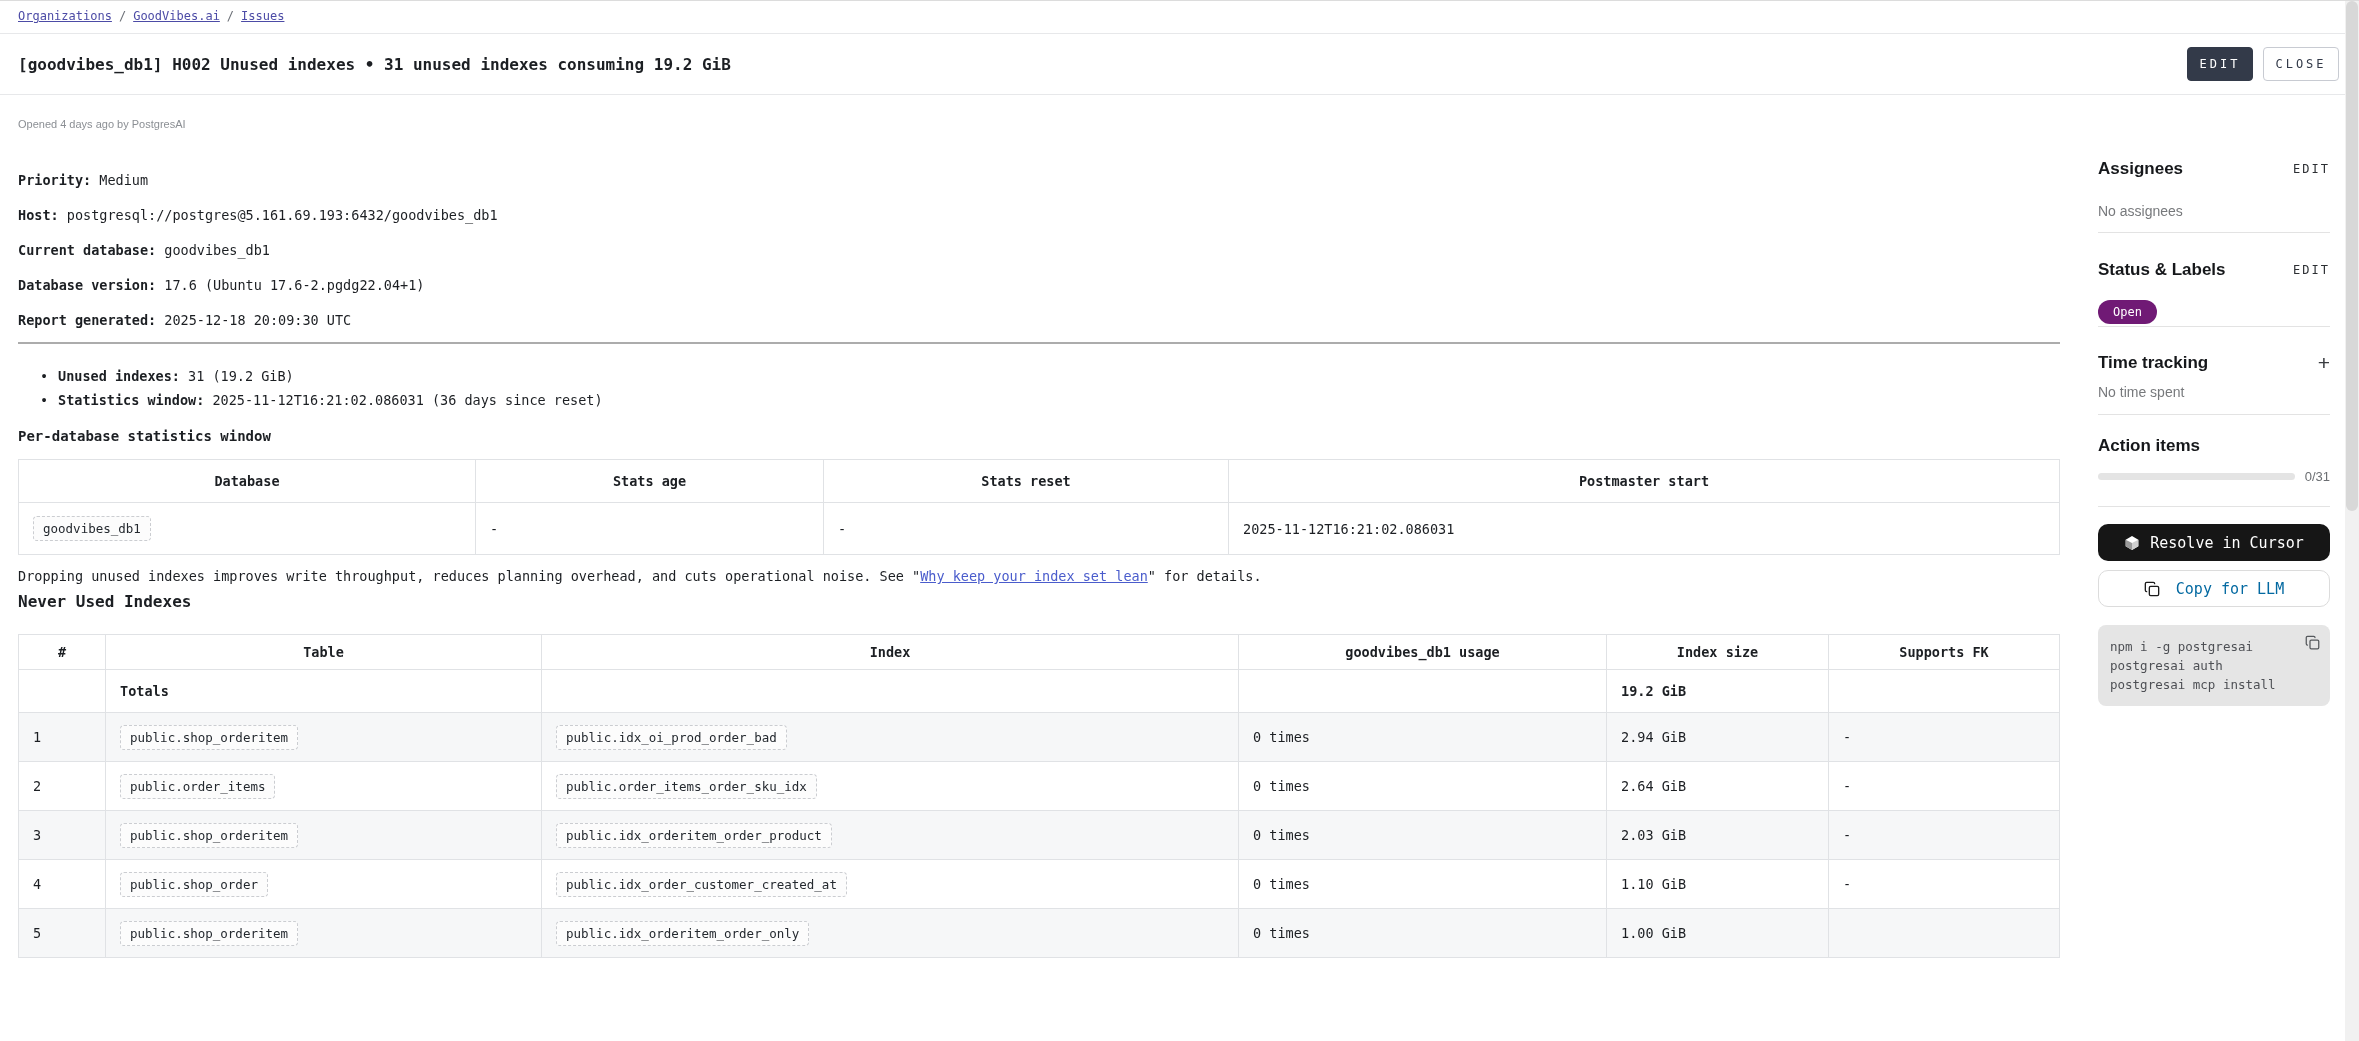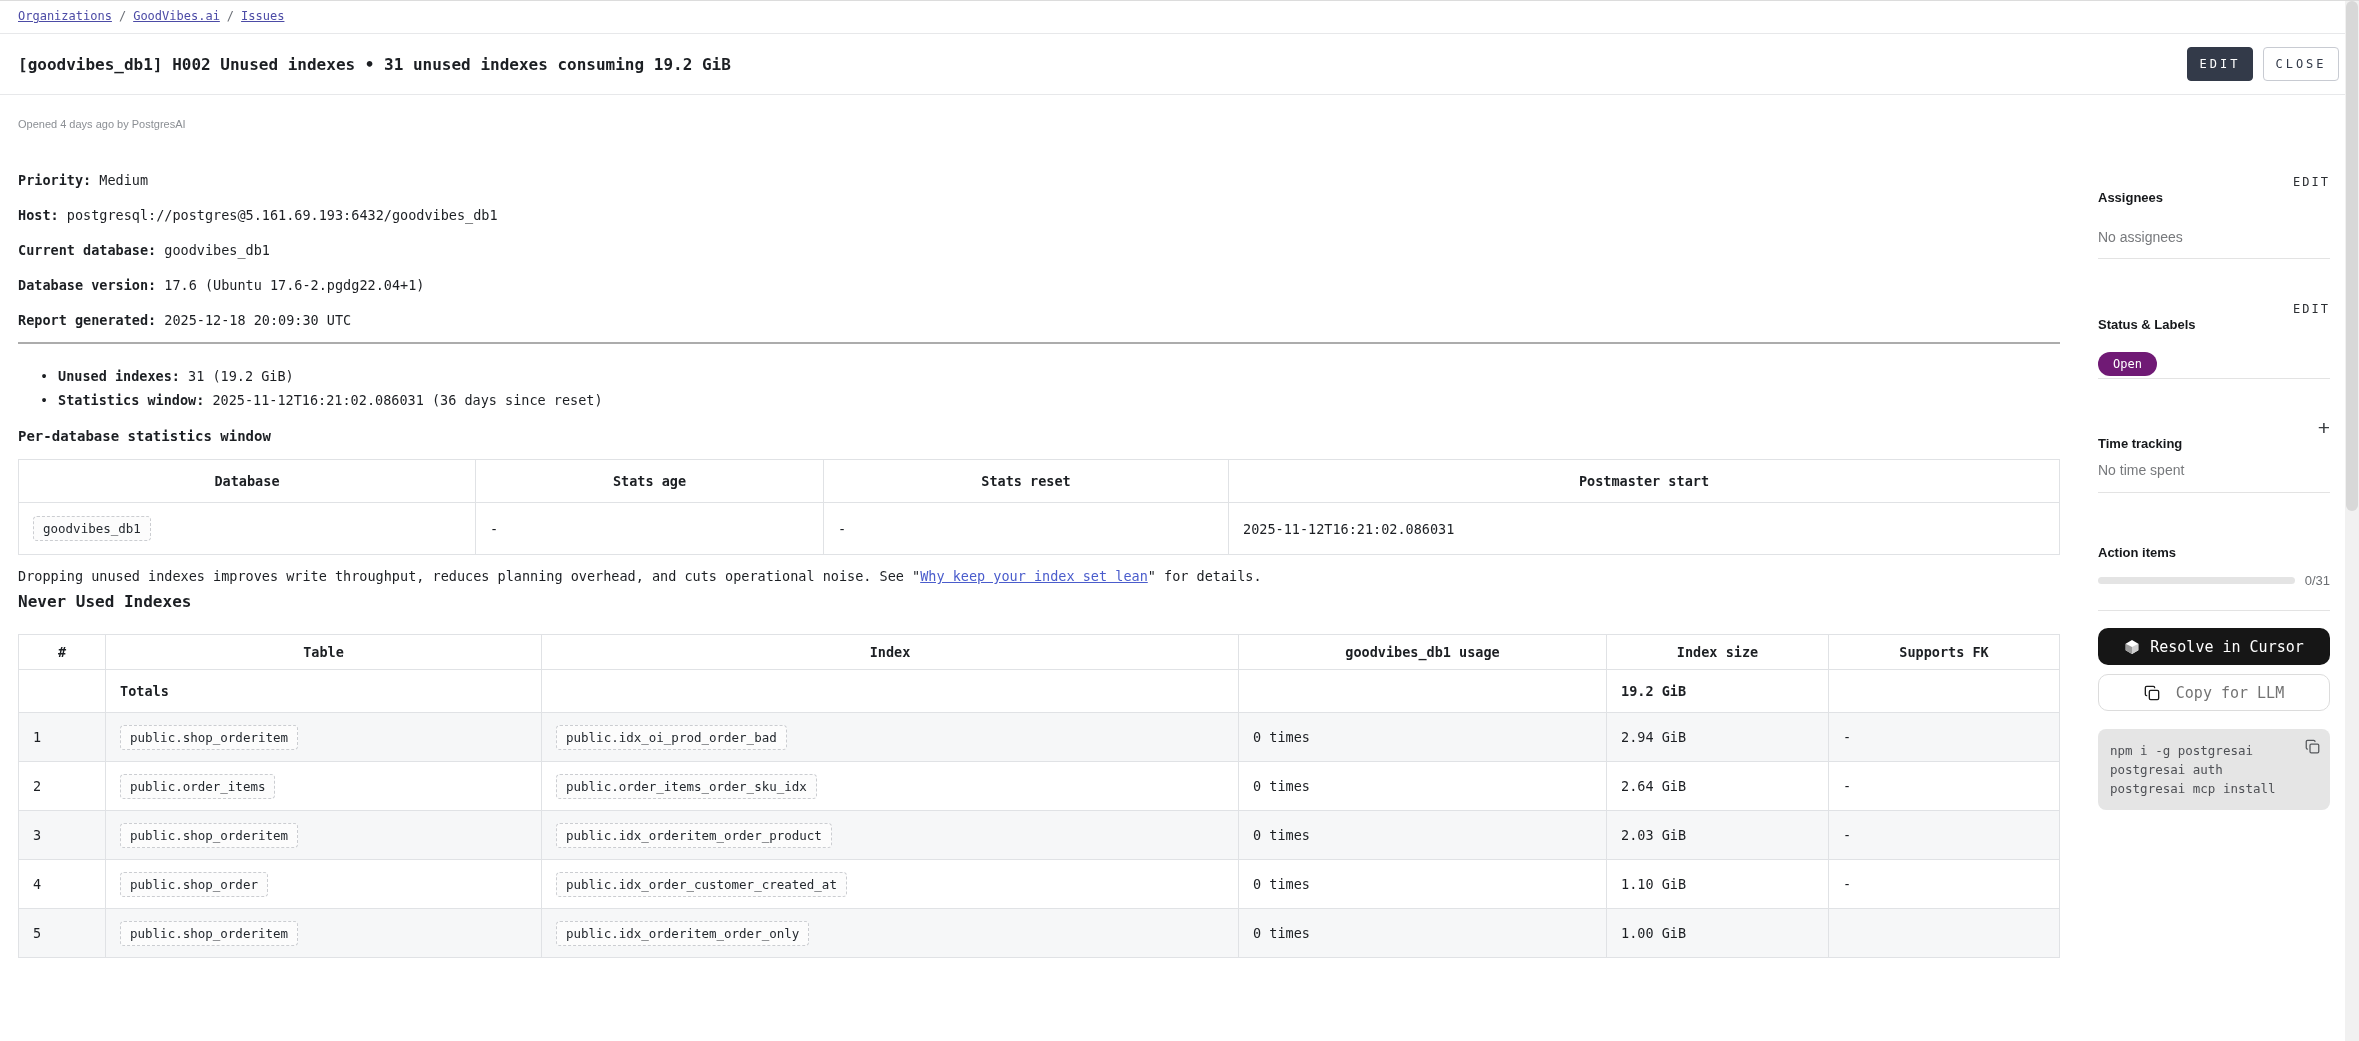--- a/index.html
+++ b/index.html
@@ -52,21 +52,21 @@
   .idx-table tr.totals td { height:43px; font-weight:bold; }
   .idx-table tr.alt td { background:#f6f7f8; }
   .chip { display:inline-block; border:1px dashed #cbcdd1; background:#fcfcfc; border-radius:4px;
           padding:4px 9px; font-size:12.5px; color:#24292f; }
   .note { margin-top:13px; font-size:13.5px; line-height:17px; }
   .note a { color:#4a5ccc; text-decoration:underline; cursor:pointer; }
 
   
   .sb-section { border-bottom:1px solid #e3e3e3; }
   .sb-head { display:flex; align-items:center; justify-content:space-between; }
-  .sb-title { font-size:13px; font-weight:bold; color:#16181b;margin-top:31px; }
+  .sb-title { font-size:17px; font-weight:bold; color:#16181b; }
   .sb-edit { font-family:"DejaVu Sans Mono","Liberation Mono",monospace; font-size:12px;
              letter-spacing:2px; color:#2c2f33; cursor:pointer; }
   .sb-muted { font-size:14px; color:#77797c; }
   .sb-plus { font-family:"Liberation Sans",sans-serif; font-size:21px; font-weight:300;
              color:#3a3d41; line-height:18px; cursor:pointer; }
   .s1 { padding:64px 0 13px 0; }
   .s1 .sb-muted { margin-top:24px; }
   .s2 { padding:27px 0 2px 0; }
   .badge-open { display:inline-block; margin-top:20px; background:#701a75; color:#fff;
       font-size:12px; padding:5px 15px; border-radius:999px; font-family:"DejaVu Sans Mono",monospace; }
@@ -74,21 +74,21 @@
   .s3 .sb-muted { margin-top:11px; }
   .s4 { padding:21px 0 22px 0; }
   .progress-row { margin-top:13px; display:flex; align-items:center; gap:10px; }
   .progress-track { flex:1; height:7px; border-radius:4px; background:#e4e4e4; position:relative; overflow:hidden; }
   .progress-fill { height:100%; background:#55794a; width:0%; }
   .progress-text { font-size:13px; color:#6b6e72; }
 
   .btn-resolve { margin-top:17px; width:232px; height:37px; background:#161616; color:#fff;
       border:none; border-radius:10px; font-family:"DejaVu Sans Mono",monospace; font-size:15px;
       display:flex; align-items:center; justify-content:center; gap:10px; cursor:pointer; }
-  .btn-copyllm { margin-top:9px; width:232px; height:37px; background:#fff; color:#737373;
+  .btn-copyllm { margin-top:9px; width:232px; height:37px; background:#fff; color:#0369a1;
       border:1px solid #dcdcdc; border-radius:10px; font-family:"DejaVu Sans Mono",monospace;
       font-size:15px; display:flex; align-items:center; justify-content:center; gap:16px; cursor:pointer; }
   .code-block { margin-top:18px; width:232px; background:#e5e5e5; border-radius:8px;
       padding:12px 12px; position:relative; font-size:12.5px; line-height:19px; color:#4e5055;
       font-family:"DejaVu Sans Mono",monospace; }
   .code-copy { position:absolute; top:10px; right:10px; color:#55585c; cursor:pointer; }
   svg.icon { display:block; }
 
   
   .scrollbar { position:absolute; top:0; right:0; width:14px; height:1041px; background:#f1f1f1; }

